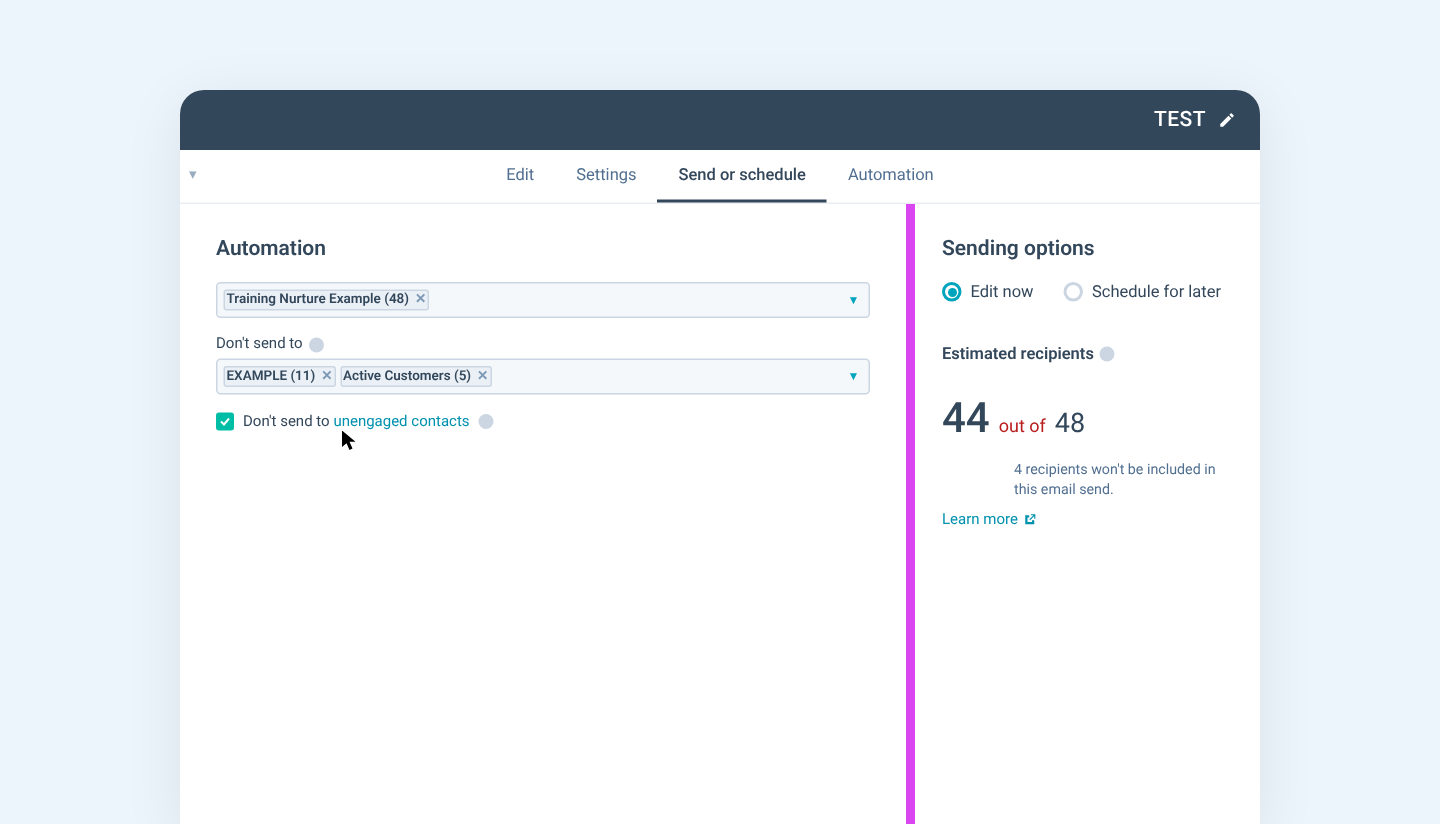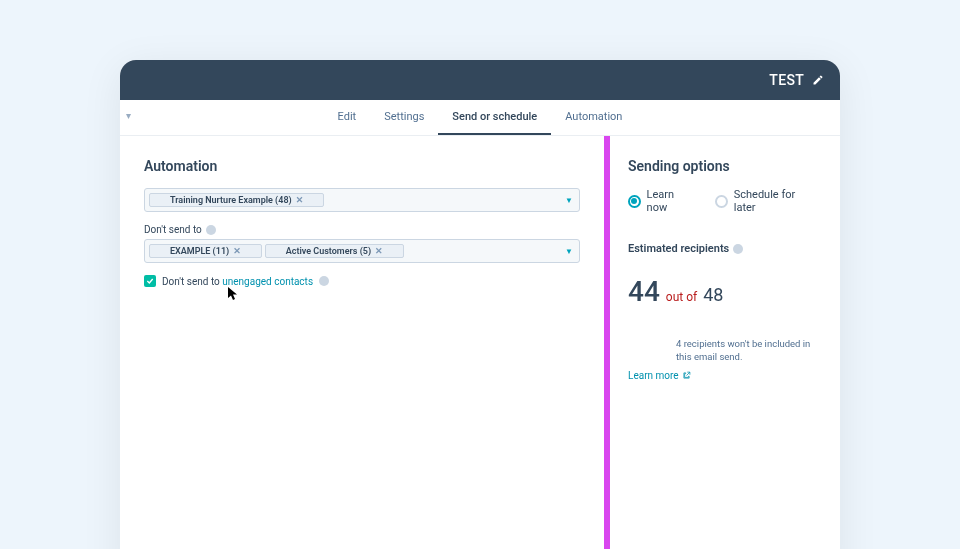--- a/index.html
+++ b/index.html
@@ -13,33 +13,33 @@
 .tab { padding: 10px 14px; font-size: 11px; color: #516f90; cursor: pointer; border-bottom: 2px solid transparent; }
 .tab.active { color: #33475b; border-bottom-color: #33475b; font-weight: 500; }
 .content { display: flex; }
 .col-left { flex: 1; padding: 22px 24px 200px 24px; position:relative; }
 .col-right { width: 236px; border-left: 6px solid #d946ef; padding: 22px 24px 200px 18px; }
 h2 { font-size: 14px; font-weight: 600; color: #33475b; margin-bottom: 14px; }
 .field-label { font-size: 10px; color: #33475b; margin-bottom: 4px; display: flex; align-items: center; gap: 4px; }
 .info-icon { width: 10px; height: 10px; border-radius: 50%; background: #cbd6e2; display: inline-flex; align-items: center; justify-content: center; }
 .select-box { border: 1px solid #cbd6e2; background: #f5f8fa; border-radius: 3px; padding: 4px 22px 4px 4px; display: flex; flex-wrap: wrap; gap: 3px; position: relative; margin-bottom: 12px; min-height: 24px; }
 .select-box .arrow { position: absolute; right: 6px; top: 50%; transform: translateY(-50%); color: #00a4bd; font-size: 8px; cursor: pointer; }
-.chip { background: #eaf0f6; border: 1px solid #cbd6e2; border-radius: 2px; padding: 1px 20px; display: inline-flex; align-items: center; font-size: 9px; font-weight: 600; color: #33475b; gap: 4px; }
+.chip { background: #eaf0f6; border: 1px solid #cbd6e2; border-radius: 2px; padding: 1px 1px; display: inline-flex; align-items: center; font-size: 9px; font-weight: 600; color: #33475b; gap: 4px; }
 .chip .x { color: #7c98b6; cursor: pointer; font-size: 9px; line-height: 1; }
 .checkbox-row { display: flex; align-items: center; gap: 6px; margin-top: 6px; font-size: 10px; color: #33475b; }
 .checkbox { width: 12px; height: 12px; background: #00bda5; border-radius: 2px; display: inline-flex; align-items: center; justify-content: center; cursor: pointer; }
 .checkbox svg { width: 8px; height: 8px; }
 .link { color: #0091ae; cursor: pointer; }
 .radio-row { display: flex; gap: 20px; margin-bottom: 28px; }
 .radio-opt { display: flex; align-items: center; gap: 6px; font-size: 11px; color: #33475b; cursor: pointer; }
 .radio { width: 13px; height: 13px; border-radius: 50%; border: 2px solid #cbd6e2; display: inline-flex; align-items: center; justify-content: center; }
 .radio.checked { border-color: #00a4bd; }
 .radio.checked::after { content: ""; width: 6px; height: 6px; background: #00a4bd; border-radius: 50%; }
 .est-label { font-size: 11px; font-weight: 600; color: #33475b; display: flex; align-items: center; gap: 4px; margin-bottom: 20px; }
-.est-numbers { display: flex; align-items: baseline; gap: 6px; margin-bottom: 29px; }
+.est-numbers { display: flex; align-items: baseline; gap: 6px; margin-bottom: 12px; }
 .big-num { font-size: 28px; font-weight: 500; color: #33475b; }
 .out-of { font-size: 12px; color: #b91c1c; }
 .total-num { font-size: 18px; color: #33475b; }
 .note { font-size: 9.5px; color: #516f90; line-height: 1.4; margin-left: 48px; }
 .learn-more { color: #0091ae; font-size: 10px; cursor: pointer; display: inline-flex; align-items: center; gap: 3px; margin-top: 3px; }
 .cursor-arrow { position:absolute; left:108px; top:150px; }
 </style>
 </head>
 <body>
 
@@ -109,21 +109,21 @@
           </svg>
       </span>
     </div>
 
     <div class="col-right">
       <h2>Sending options</h2>
 
       <div class="radio-row">
         <div class="radio-opt">
           <span class="radio checked"></span>
-          <span>Learn now</span>
+          <span>Edit now</span>
         </div>
         <div class="radio-opt">
           <span class="radio"></span>
           <span>Schedule for later</span>
         </div>
       </div>
 
       <div class="est-label">
         <span>Estimated recipients</span>
         <span class="info-icon"></span>

